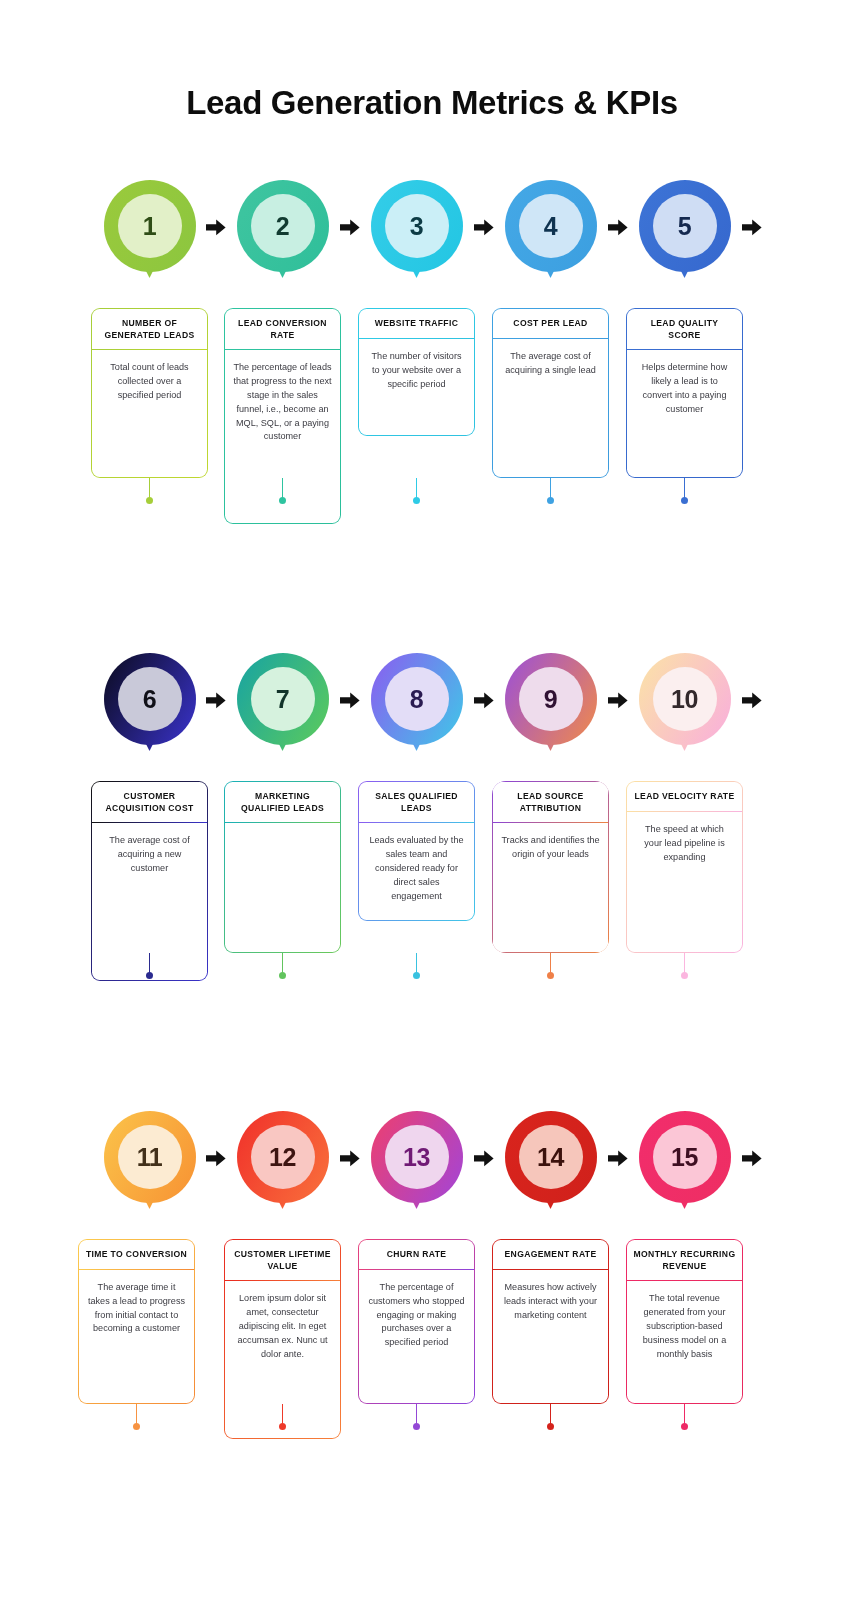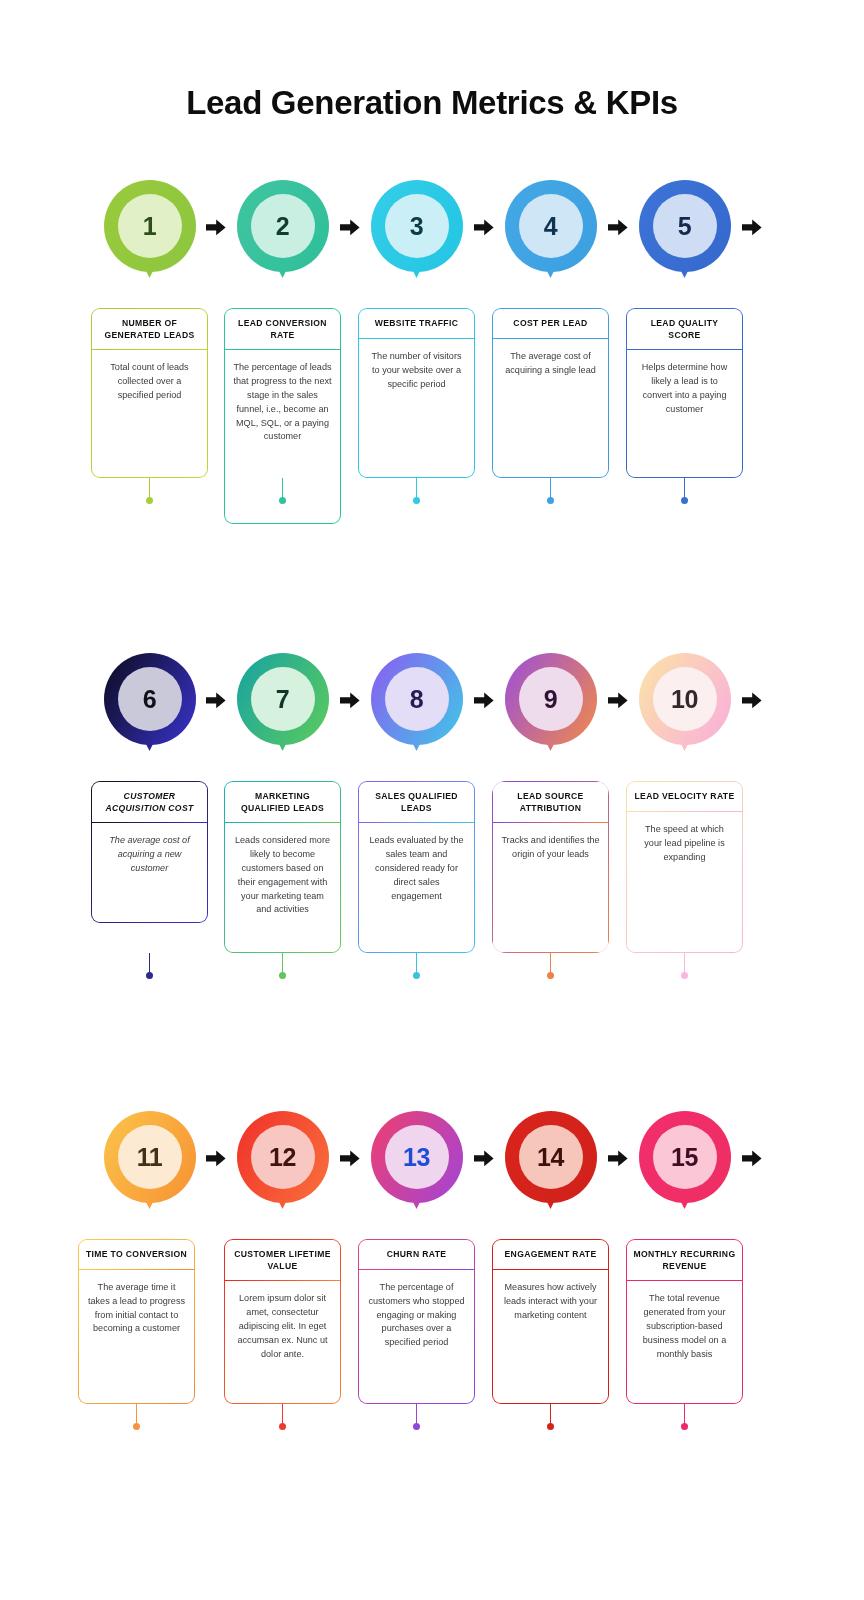--- a/index.html
+++ b/index.html
@@ -256,21 +256,21 @@
               <div class="card-inner">
                 <div class="card-head">LEAD CONVERSION RATE</div>
                 <div class="head-rule" style="background: linear-gradient(90deg, rgb(46, 196, 160), rgb(43, 191, 155));"></div>
                 <div class="card-body">The percentage of leads that progress to the next stage in the sales funnel, i.e., become an MQL, SQL, or a paying customer</div>
               </div>
             </div>
             <div class="stem" style="top: 170px; height: 20px; background: rgb(46, 196, 160);"></div>
             <div class="dot" style="top: 189px; background: rgb(46, 196, 160);"></div>
           </div>
           <div class="card-wrap" style="left: 358px;">
-            <div class="card" style="height: 170px; background: linear-gradient(135deg, rgb(46, 203, 230), rgb(47, 194, 224));">
+            <div class="card" style="height: 128px; background: linear-gradient(135deg, rgb(46, 203, 230), rgb(47, 194, 224));">
               <div class="card-inner">
                 <div class="card-head">WEBSITE TRAFFIC</div>
                 <div class="head-rule" style="background: linear-gradient(90deg, rgb(46, 203, 230), rgb(47, 194, 224));"></div>
                 <div class="card-body">The number of visitors to your website over a specific period</div>
               </div>
             </div>
             <div class="stem" style="top: 170px; height: 20px; background: rgb(46, 203, 230);"></div>
             <div class="dot" style="top: 189px; background: rgb(46, 203, 230);"></div>
           </div>
           <div class="card-wrap" style="left: 492px;">
@@ -350,43 +350,42 @@
             </div>
           </div>
           <div class="arrow" style="left: 740.5px;">
             <svg width="20" height="17" viewBox="0 0 20 17">
               <path d="M0 5.2 h10.2 V0.6 L19.6 8.4 L10.2 16.2 V11.6 H0 Z" fill="#111111"></path>
             </svg>
           </div>
         </div>
         <div class="card-strip" style="margin-top: 8px;">
           <div class="card-wrap" style="left: 91px;">
-            <div class="card" style="height: 142px; background: linear-gradient(135deg, rgb(17, 17, 17), rgb(58, 51, 204)); font-style: italic;">
+            <div class="card" style="height: 200px; background: linear-gradient(135deg, rgb(17, 17, 17), rgb(58, 51, 204));">
               <div class="card-inner">
                 <div class="card-head">CUSTOMER ACQUISITION COST</div>
                 <div class="head-rule" style="background: linear-gradient(90deg, rgb(17, 17, 17), rgb(58, 51, 204));"></div>
                 <div class="card-body">The average cost of acquiring a new customer</div>
               </div>
             </div>
             <div class="stem" style="top: 172px; height: 20px; background: rgb(43, 43, 143);"></div>
             <div class="dot" style="top: 191px; background: rgb(43, 43, 143);"></div>
           </div>
           <div class="card-wrap" style="left: 224px;">
             <div class="card" style="height: 172px; background: linear-gradient(135deg, rgb(25, 176, 184), rgb(107, 201, 90));">
               <div class="card-inner">
                 <div class="card-head">MARKETING QUALIFIED LEADS</div>
                 <div class="head-rule" style="background: linear-gradient(90deg, rgb(25, 176, 184), rgb(107, 201, 90));"></div>
-                <div class="card-body">Leads considered more likely to become customers based on their engagement with your marketing team and activities</div>
               </div>
             </div>
             <div class="stem" style="top: 172px; height: 20px; background: rgb(98, 196, 94);"></div>
             <div class="dot" style="top: 191px; background: rgb(98, 196, 94);"></div>
           </div>
           <div class="card-wrap" style="left: 358px;">
-            <div class="card" style="height: 172px; background: linear-gradient(135deg, rgb(139, 92, 240), rgb(63, 200, 232));">
+            <div class="card" style="height: 140px; background: linear-gradient(135deg, rgb(139, 92, 240), rgb(63, 200, 232));">
               <div class="card-inner">
                 <div class="card-head">SALES QUALIFIED LEADS</div>
                 <div class="head-rule" style="background: linear-gradient(90deg, rgb(139, 92, 240), rgb(63, 200, 232));"></div>
                 <div class="card-body">Leads  evaluated by the sales team and considered ready for direct sales engagement</div>
               </div>
             </div>
             <div class="stem" style="top: 172px; height: 20px; background: rgb(57, 194, 224);"></div>
             <div class="dot" style="top: 191px; background: rgb(57, 194, 224);"></div>
           </div>
           <div class="card-wrap" style="left: 492px;">
@@ -433,21 +432,21 @@
             </div>
           </div>
           <div class="arrow" style="left: 338.5px;">
             <svg width="20" height="17" viewBox="0 0 20 17">
               <path d="M0 5.2 h10.2 V0.6 L19.6 8.4 L10.2 16.2 V11.6 H0 Z" fill="#111111"></path>
             </svg>
           </div>
           <div class="node" style="left: 370.5px;">
             <div class="tail" style="background: linear-gradient(135deg, rgb(238, 63, 110), rgb(162, 69, 216));"></div>
             <div class="ring" style="background: linear-gradient(120deg, rgb(238, 63, 110) 0%, rgb(162, 69, 216) 100%);">
-              <div class="inner" style="background: rgb(239, 214, 238); color: #1d4ed8;">13</div>
+              <div class="inner" style="background: rgb(239, 214, 238); color: #701a75;">13</div>
             </div>
           </div>
           <div class="arrow" style="left: 472.5px;">
             <svg width="20" height="17" viewBox="0 0 20 17">
               <path d="M0 5.2 h10.2 V0.6 L19.6 8.4 L10.2 16.2 V11.6 H0 Z" fill="#111111"></path>
             </svg>
           </div>
           <div class="node" style="left: 504.5px;">
             <div class="tail" style="background: linear-gradient(135deg, rgb(217, 36, 29), rgb(208, 33, 27));"></div>
             <div class="ring" style="background: linear-gradient(120deg, rgb(217, 36, 29) 0%, rgb(208, 33, 27) 100%); text-align: right;">
@@ -477,21 +476,21 @@
               <div class="card-inner">
                 <div class="card-head">TIME TO CONVERSION</div>
                 <div class="head-rule" style="background: linear-gradient(90deg, rgb(251, 203, 78), rgb(245, 138, 54));"></div>
                 <div class="card-body">The average time it takes a lead to progress from initial contact to becoming a customer</div>
               </div>
             </div>
             <div class="stem" style="top: 165px; height: 20px; background: rgb(247, 147, 66);"></div>
             <div class="dot" style="top: 184px; background: rgb(247, 147, 66);"></div>
           </div>
           <div class="card-wrap" style="left: 224px;">
-            <div class="card" style="height: 165px; background: linear-gradient(135deg, rgb(232, 40, 31), rgb(247, 129, 58));">
+            <div class="card" style="height: 200px; background: linear-gradient(135deg, rgb(232, 40, 31), rgb(247, 129, 58));">
               <div class="card-inner">
                 <div class="card-head">CUSTOMER LIFETIME VALUE</div>
                 <div class="head-rule" style="background: linear-gradient(90deg, rgb(232, 40, 31), rgb(247, 129, 58));"></div>
                 <div class="card-body">Lorem ipsum dolor sit amet, consectetur adipiscing elit. In eget accumsan ex. Nunc ut dolor ante.</div>
               </div>
             </div>
             <div class="stem" style="top: 165px; height: 20px; background: rgb(238, 58, 42);"></div>
             <div class="dot" style="top: 184px; background: rgb(238, 58, 42);"></div>
           </div>
           <div class="card-wrap" style="left: 358px;">

